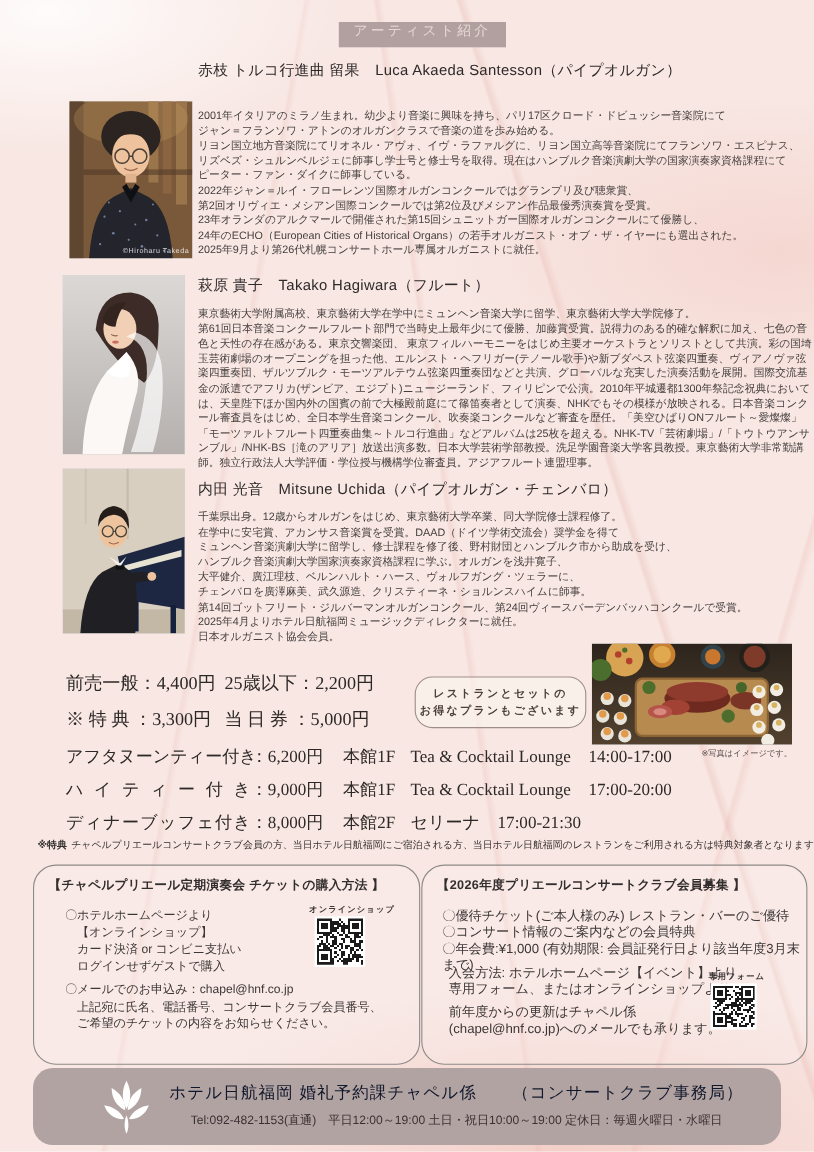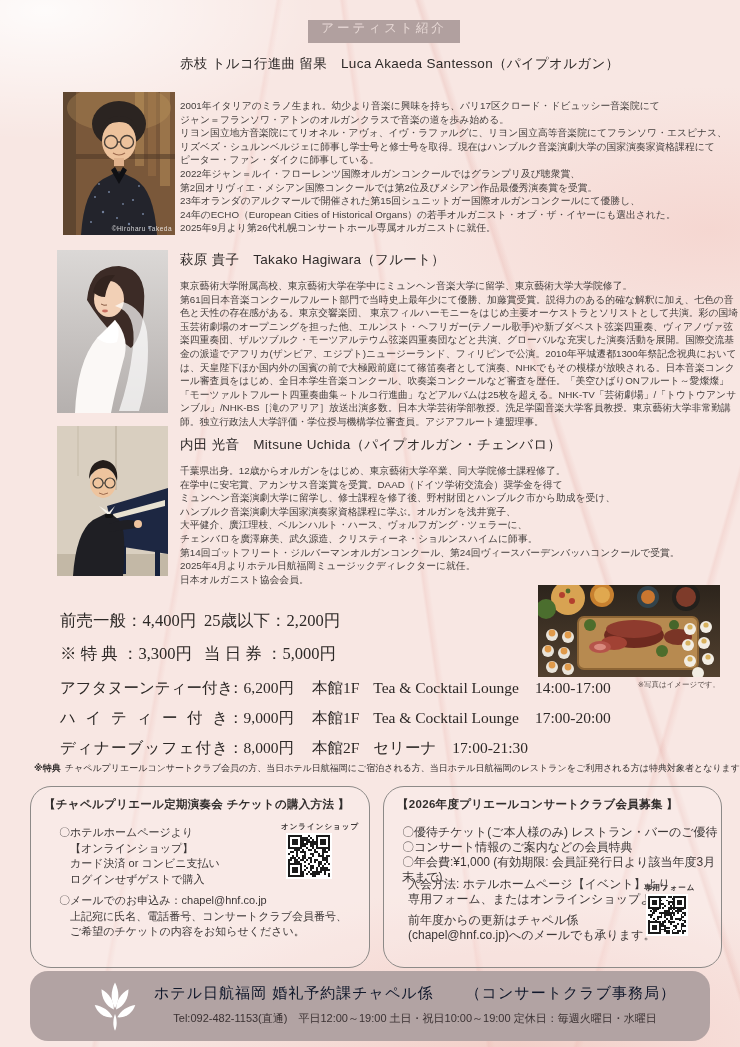--- a/index.html
+++ b/index.html
@@ -36,21 +36,21 @@
   }
   .rest-box .t{font-size:10px;line-height:15px;letter-spacing:2px;color:#4d403b;white-space:pre-wrap;font-weight:bold;}
   .caption{font-size:7.5px;color:#5a4f4c;text-align:right;}
   .meal-row{font-size:15.5px;color:#2c2826;white-space:nowrap;}
   .ml{display:inline-block;width:168px;text-align:justify;text-align-last:justify;}
   .meal-row .floor{margin-left:18px;}
   .meal-row .venue{margin-left:14px;}
   .meal-row .time{margin-left:16px;}
   .note{font-size:9px;color:#35302f;width:708px;white-space:nowrap;}
   .note .pf{font-weight:bold;margin-right:4px;}
-  .box{border:1px solid #8d8a88;border-radius:21px;background:rgba(255,252,250,.2);}
+  .box{border:1px solid #8d8a88;border-radius:21px;background:rgba(255,252,250,.2);padding-left:12px;}
   .box-title{font-size:11.5px;font-weight:bold;color:#322e2d;letter-spacing:.3px;white-space:nowrap;}
   .box-text{font-size:11px;line-height:15.5px;color:#3c3737;white-space:pre-wrap;}
   .box-text.sm{font-size:12px;line-height:15px;}
   .qr{background:#fff;padding:2px;box-sizing:border-box;}
   .qr-label{font-size:7.5px;font-weight:bold;letter-spacing:1px;color:#3c3737;white-space:nowrap;}
   .footer{
     left:30px;top:971px;width:680px;height:70px;background:#b2a3a3;border-radius:18px;color:#3d3434;
   }
   .footer-title{position:absolute;left:110px;right:20px;top:13px;text-align:center;font-size:15px;letter-spacing:1px;color:#0f172a;white-space:nowrap;}
   .footer-tel{position:absolute;left:110px;right:20px;top:40px;text-align:center;font-size:11px;color:#3a3132;white-space:nowrap;}
@@ -245,20 +245,24 @@
       </g>
     </svg>
   </div>
   <div class="abs caption" style="left:538px;top:680px;width:182px;">※写真はイメージです。</div>
 
   <div class="abs ticket-line serif" style="left:60px;top:610px;">前売一般：4,400円</div>
   <div class="abs ticket-line serif" style="left:204px;top:610px;">25歳以下：2,200円</div>
   <div class="abs ticket-line serif" style="left:60px;top:643px;">※ 特 典 ：3,300円</div>
   <div class="abs ticket-line serif" style="left:204px;top:643px;">当 日 券 ：5,000円</div>
 
+  <div class="abs rest-box">
+    <span class="t">レストランとセットの
+お得なプランもございます</span>
+  </div>
 
   <div class="abs meal-row serif" style="left:60px;top:678px;">
     <span class="ml">アフタヌーンティー付き</span><span>：6,200円</span><span class="floor">本館1F</span><span class="venue">Tea &amp; Cocktail Lounge</span><span class="time">14:00-17:00</span>
   </div>
   <div class="abs meal-row serif" style="left:60px;top:708px;">
     <span class="ml">ハイティー付き</span><span>：9,000円</span><span class="floor">本館1F</span><span class="venue">Tea &amp; Cocktail Lounge</span><span class="time">17:00-20:00</span>
   </div>
   <div class="abs meal-row serif" style="left:60px;top:738px;">
     <span class="ml">ディナーブッフェ付き</span><span>：8,000円</span><span class="floor">本館2F</span><span class="venue">セリーナ</span><span class="time">17:00-21:30</span>
   </div>

